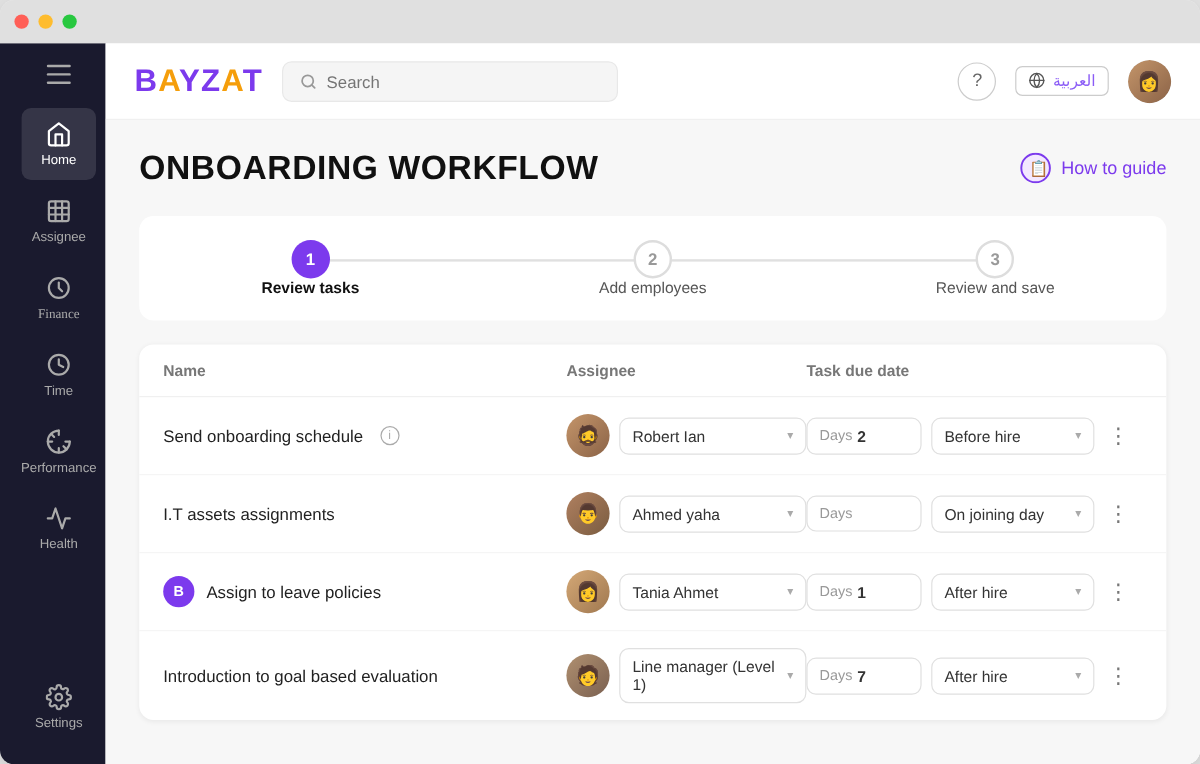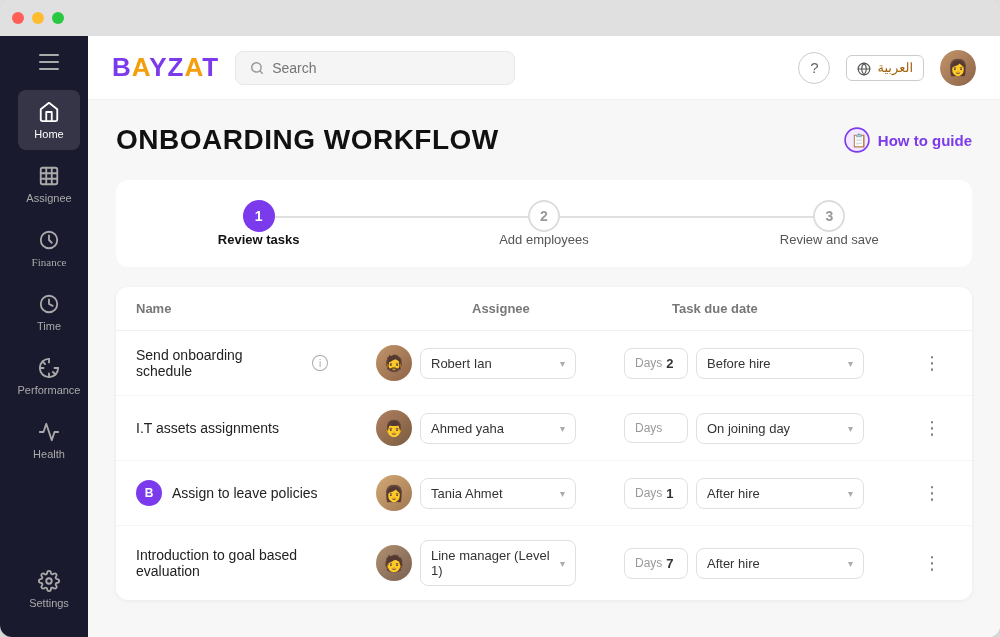--- a/index.html
+++ b/index.html
@@ -154,29 +154,28 @@
       border: 1.5px solid #ccc;
       display: flex;
       align-items: center;
       justify-content: center;
       cursor: pointer;
       color: #666;
       font-size: 15px;
     }
     .lang-btn {
       display: flex;
-      align-items: flex-end;
+      align-items: flex-start;
       gap: 6px;
       cursor: pointer;
       font-size: 13px;
-      color: #a16207;
+      color: #8b5cf6;
       border: 1.5px solid #ccc;
       border-radius: 6px;
       padding: 4px 10px;
-      font-family: Liberation Serif, serif;
     }
     .avatar {
       width: 36px;
       height: 36px;
       border-radius: 50%;
       overflow: hidden;
       background: #ddd;
       display: flex;
       align-items: center;
       justify-content: center;
@@ -278,21 +277,20 @@
       font-size: 13px;
       font-weight: 600;
       color: #777;
     }
     .table-row {
       display: grid;
       grid-template-columns: 1fr 200px 240px 40px;
       padding: 14px 20px;
       border-bottom: 1px solid #f5f5f5;
       align-items: center;
-      gap: 48px;
     }
     .table-row:last-child { border-bottom: none; }
     .task-name {
       display: flex;
       align-items: center;
       gap: 10px;
       font-size: 14px;
       color: #222;
     }
     .task-badge {
@@ -352,21 +350,21 @@
       display: flex;
       align-items: center;
       gap: 8px;
     }
     .days-input {
       border: 1.5px solid #e0e0e0;
       border-radius: 8px;
       padding: 7px 10px;
       font-size: 13px;
       color: #333;
-      width: 64px;
+      width: 96px;
       display: flex;
       align-items: center;
       gap: 4px;
     }
     .timing-select {
       flex: 1;
       display: flex;
       align-items: center;
       justify-content: space-between;
       border: 1.5px solid #e0e0e0;
@@ -532,21 +530,21 @@
 
       <div class="page-content">
 
         <div class="page-header">
           <h1 class="page-title">ONBOARDING WORKFLOW</h1>
           <div class="how-to-guide-btn">
             <svg width="26" height="26" viewBox="0 0 24 24" fill="none">
               <circle cx="12" cy="12" r="11" fill="#f3e8ff" stroke="#7c3aed" stroke-width="1.5"></circle>
               <text x="7" y="17" font-size="12" fill="#7c3aed" font-weight="bold">📋</text>
             </svg>
-            <span style="color:#7c3aed;font-weight:700;font-size:15px;">How to guide</span>
+            <span style="color:#7c3aed;font-weight:400;font-size:15px;">How to guide</span>
           </div>
         </div>
 
         <div class="stepper">
 
           <div class="step">
             <div class="step-circle active">
               <span>1</span>
             </div>
             <span class="step-label active">Review tasks</span>

